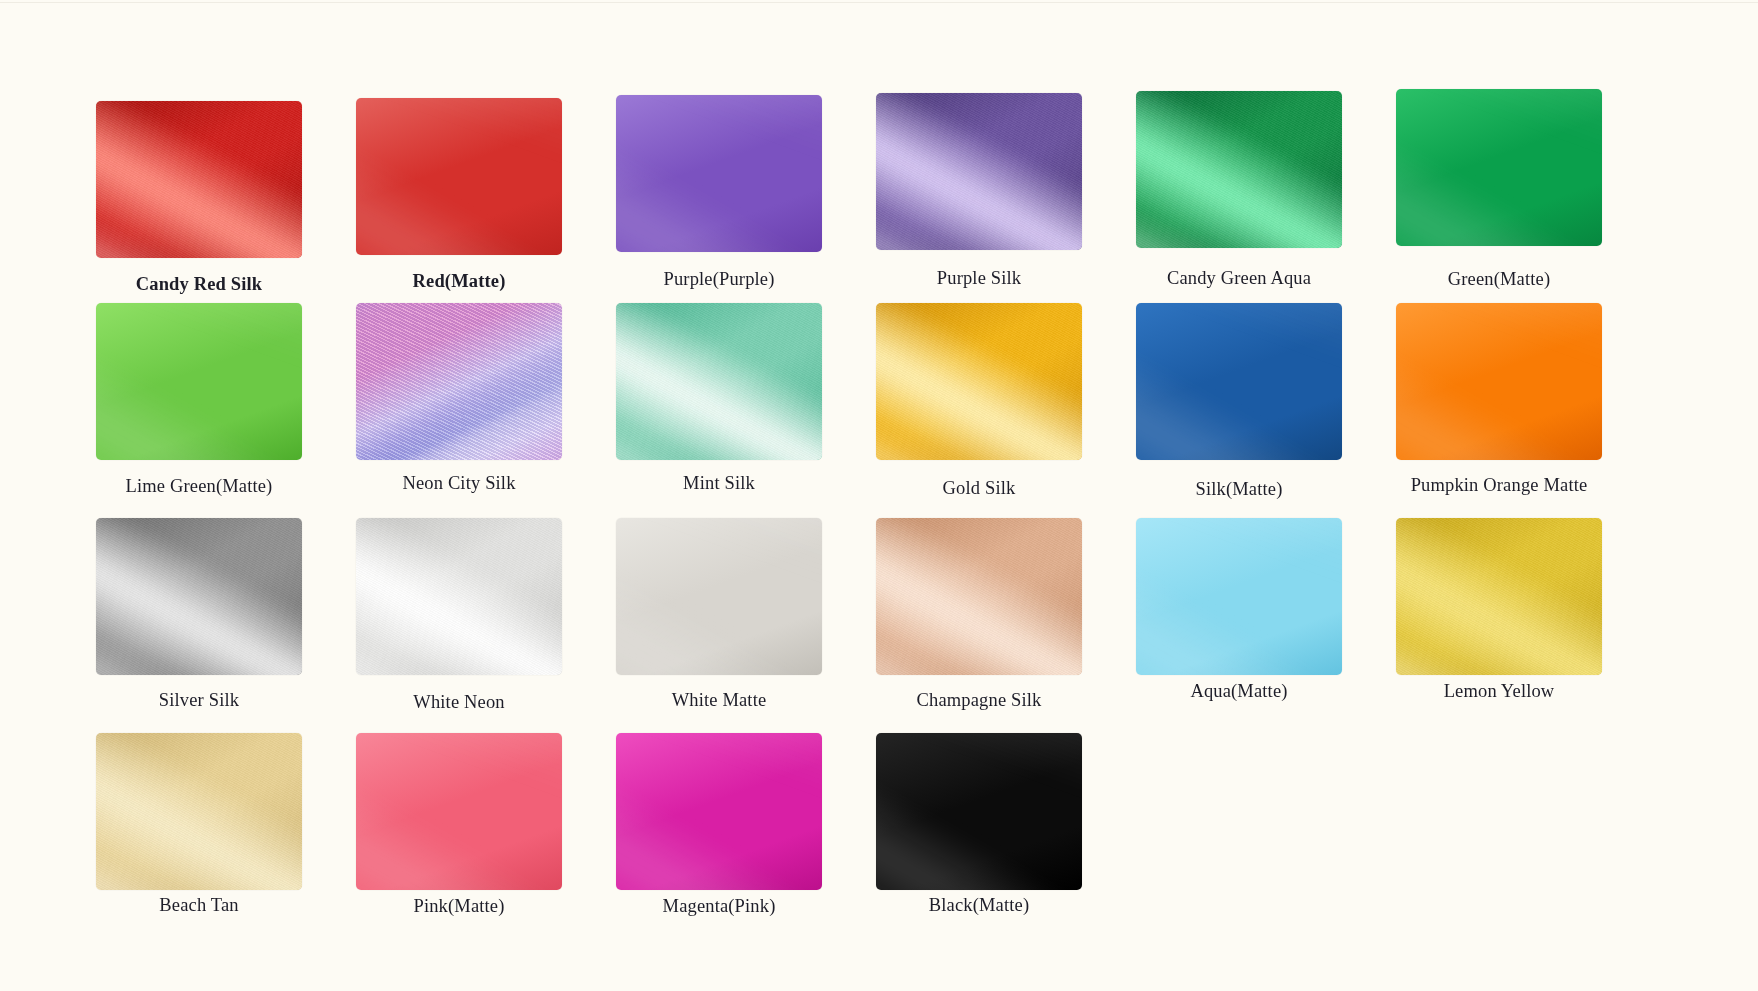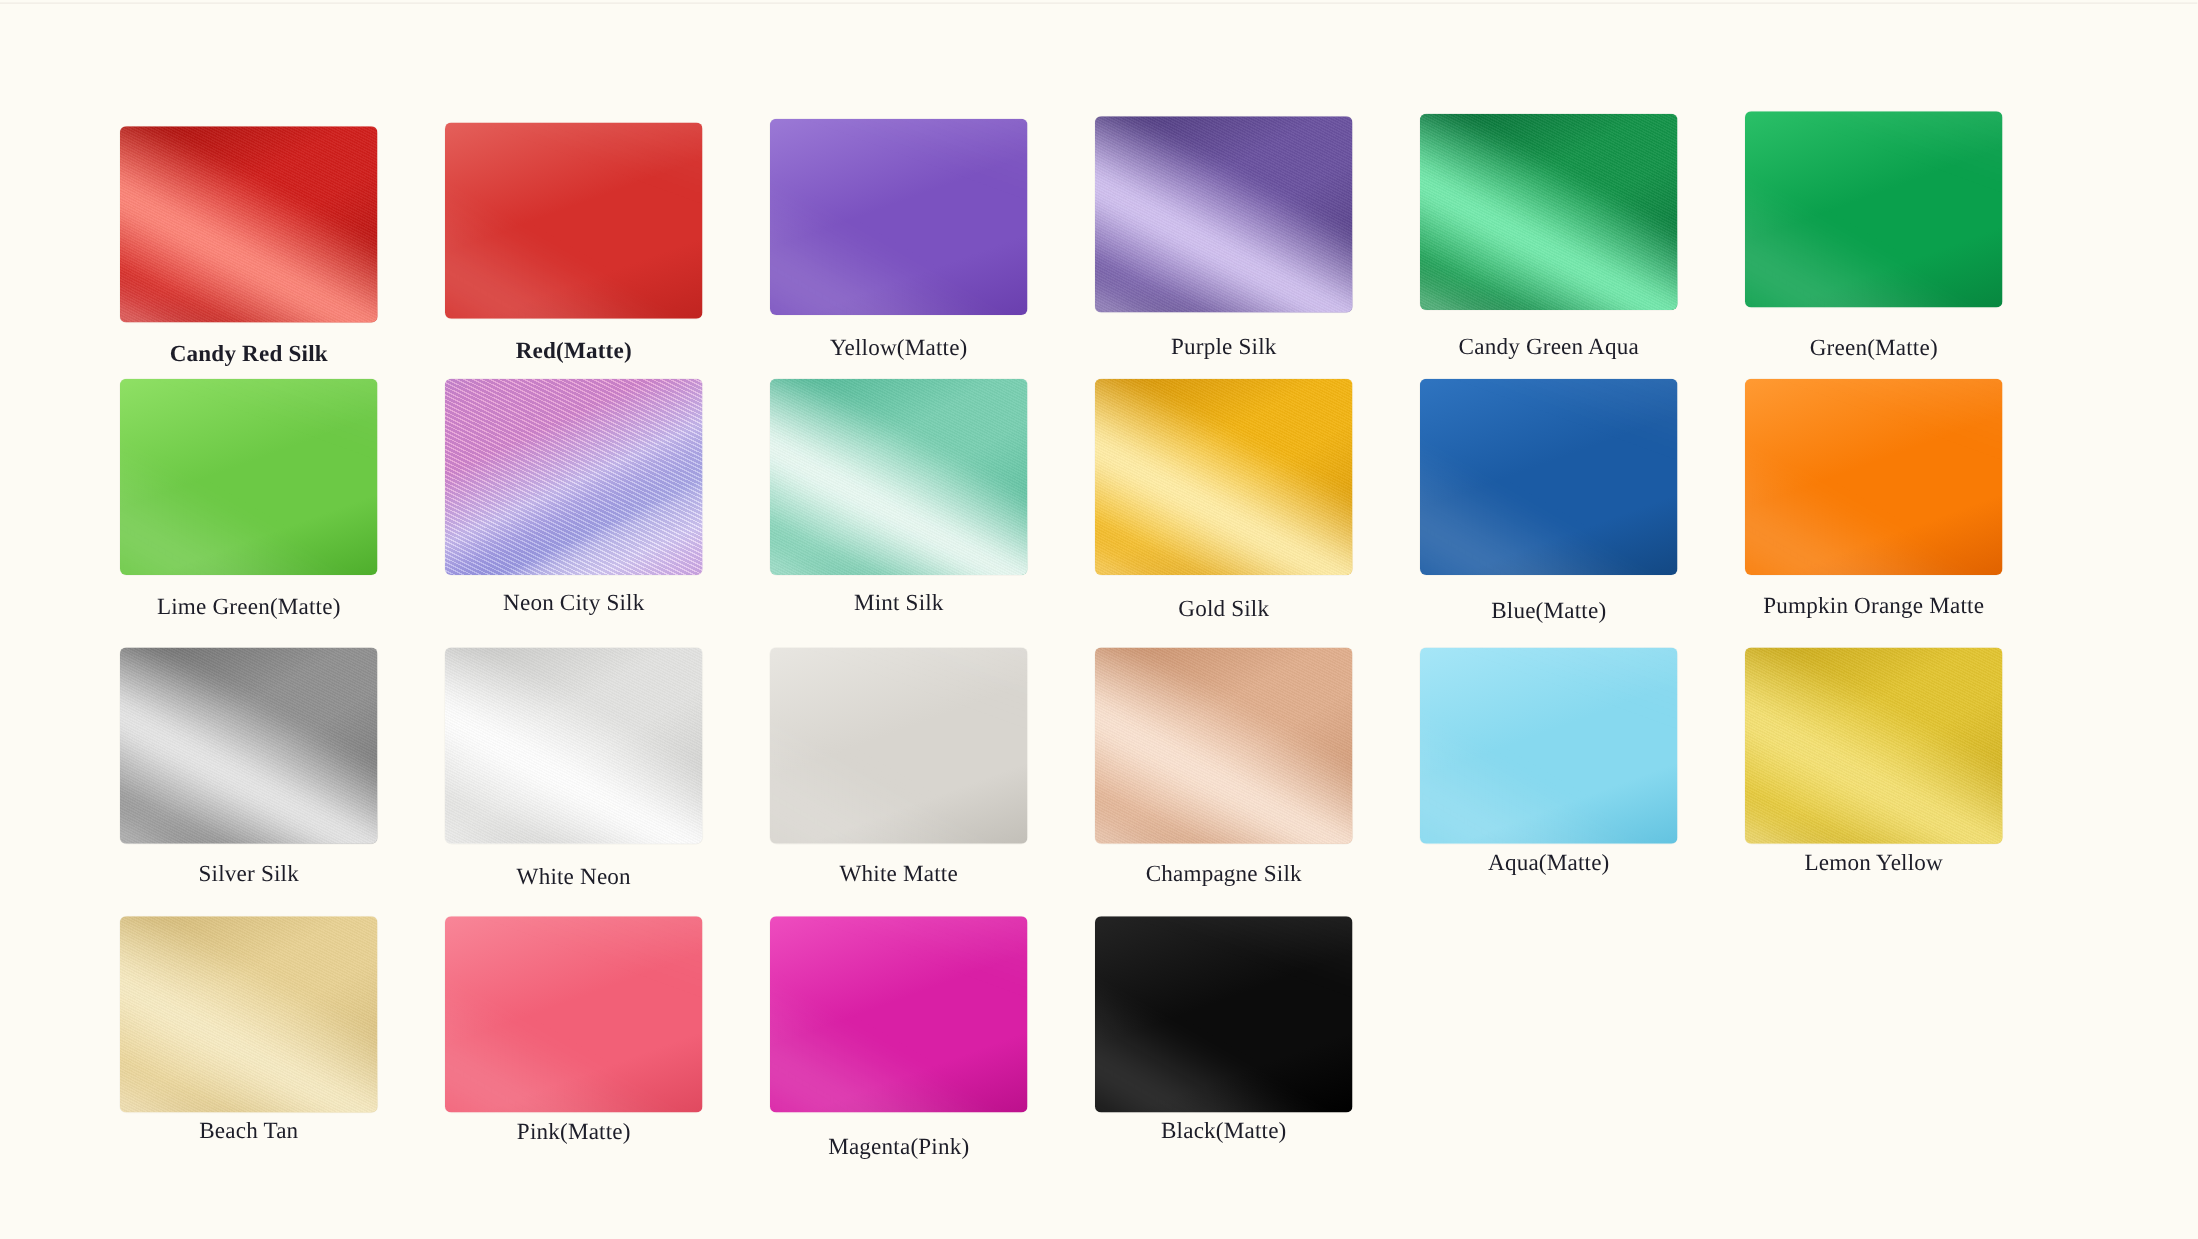--- a/index.html
+++ b/index.html
@@ -108,21 +108,21 @@
       </div>
       <div class="swatch-label bold" style="top: 183px;">Red(Matte)</div>
     </div>
     <div class="swatch-cell col-2">
       <div class="swatch-chip" style="margin-top: 7px;">
         <div class="base" style="background: linear-gradient(160deg, rgb(155, 121, 214) 0%, rgb(123, 82, 192) 45%, rgb(123, 82, 192) 72%, rgb(106, 63, 174) 100%);"></div>
         <div class="sheen" style="background: linear-gradient(210deg, rgba(255, 255, 255, 0) 58%, rgba(255, 255, 255, 0.16) 74%, rgba(255, 255, 255, 0) 90%); filter: blur(10px);"></div>
         <div class="sheen2" style="background: linear-gradient(200deg, rgba(255, 255, 255, 0.1) 0%, rgba(255, 255, 255, 0) 35%); filter: blur(8px);"></div>
         <div class="weave" style="background: none;"></div>
       </div>
-      <div class="swatch-label" style="top: 181px;">Yellow(Matte)</div>
+      <div class="swatch-label" style="top: 181px;">Purple(Purple)</div>
     </div>
     <div class="swatch-cell col-3">
       <div class="swatch-chip" style="margin-top: 5px;">
         <div class="base" style="background: linear-gradient(150deg, rgb(78, 60, 124) 0%, rgb(106, 82, 159) 38%, rgb(106, 82, 159) 55%, rgb(78, 60, 124) 100%);"></div>
         <div class="sheen" style="background: linear-gradient(208deg, rgba(255, 255, 255, 0) 40%, rgb(216, 201, 245) 56%, rgb(216, 201, 245) 60%, rgba(255, 255, 255, 0) 76%); filter: blur(7px); opacity: 0.95;"></div>
         <div class="sheen2" style="background: linear-gradient(205deg, rgba(255, 255, 255, 0) 72%, rgba(255, 255, 255, 0.3) 82%, rgba(255, 255, 255, 0) 90%); filter: blur(3px);"></div>
         <div class="weave" style="background: repeating-linear-gradient(28deg, rgba(255, 255, 255, 0.1) 0px, rgba(255, 255, 255, 0.1) 1px, rgba(0, 0, 0, 0.05) 1px, rgba(0, 0, 0, 0.05) 2px);"></div>
       </div>
       <div class="swatch-label" style="top: 180px;">Purple Silk</div>
     </div>
@@ -180,21 +180,21 @@
       </div>
       <div class="swatch-label" style="top: 175px;">Gold Silk</div>
     </div>
     <div class="swatch-cell col-5">
       <div class="swatch-chip" style="margin-top: 0px;">
         <div class="base" style="background: linear-gradient(160deg, rgb(47, 116, 192) 0%, rgb(27, 91, 164) 45%, rgb(27, 91, 164) 72%, rgb(19, 72, 131) 100%);"></div>
         <div class="sheen" style="background: linear-gradient(210deg, rgba(255, 255, 255, 0) 58%, rgba(255, 255, 255, 0.16) 74%, rgba(255, 255, 255, 0) 90%); filter: blur(10px);"></div>
         <div class="sheen2" style="background: linear-gradient(200deg, rgba(255, 255, 255, 0.1) 0%, rgba(255, 255, 255, 0) 35%); filter: blur(8px);"></div>
         <div class="weave" style="background: none;"></div>
       </div>
-      <div class="swatch-label" style="top: 176px;">Blue(Matte)</div>
+      <div class="swatch-label" style="top: 176px;">Silk(Matte)</div>
     </div>
     <div class="swatch-cell col-1">
       <div class="swatch-chip" style="margin-top: 0px;">
         <div class="base" style="background: linear-gradient(160deg, rgb(255, 154, 51) 0%, rgb(249, 123, 5) 45%, rgb(249, 123, 5) 72%, rgb(224, 98, 0) 100%);"></div>
         <div class="sheen" style="background: linear-gradient(210deg, rgba(255, 255, 255, 0) 58%, rgba(255, 255, 255, 0.16) 74%, rgba(255, 255, 255, 0) 90%); filter: blur(10px);"></div>
         <div class="sheen2" style="background: linear-gradient(200deg, rgba(255, 255, 255, 0.1) 0%, rgba(255, 255, 255, 0) 35%); filter: blur(8px);"></div>
         <div class="weave" style="background: none;"></div>
       </div>
       <div class="swatch-label" style="top: 172px;">Pumpkin Orange Matte</div>
     </div>
@@ -270,21 +270,21 @@
       </div>
       <div class="swatch-label" style="top: 163px;">Pink(Matte)</div>
     </div>
     <div class="swatch-cell col-4">
       <div class="swatch-chip" style="margin-top: 0px;">
         <div class="base" style="background: linear-gradient(160deg, rgb(238, 77, 191) 0%, rgb(217, 31, 165) 45%, rgb(217, 31, 165) 72%, rgb(188, 16, 140) 100%);"></div>
         <div class="sheen" style="background: linear-gradient(210deg, rgba(255, 255, 255, 0) 58%, rgba(255, 255, 255, 0.16) 74%, rgba(255, 255, 255, 0) 90%); filter: blur(10px);"></div>
         <div class="sheen2" style="background: linear-gradient(200deg, rgba(255, 255, 255, 0.1) 0%, rgba(255, 255, 255, 0) 35%); filter: blur(8px);"></div>
         <div class="weave" style="background: none;"></div>
       </div>
-      <div class="swatch-label" style="top: 163px; margin-top: 12px;">Magenta(Pink)</div>
+      <div class="swatch-label" style="top: 163px;">Magenta(Pink)</div>
     </div>
     <div class="swatch-cell col-5">
       <div class="swatch-chip" style="margin-top: 0px;">
         <div class="base" style="background: linear-gradient(160deg, rgb(36, 36, 36) 0%, rgb(12, 12, 12) 45%, rgb(12, 12, 12) 72%, rgb(0, 0, 0) 100%);"></div>
         <div class="sheen" style="background: linear-gradient(210deg, rgba(255, 255, 255, 0) 58%, rgba(255, 255, 255, 0.16) 74%, rgba(255, 255, 255, 0) 90%); filter: blur(10px);"></div>
         <div class="sheen2" style="background: linear-gradient(200deg, rgba(255, 255, 255, 0.1) 0%, rgba(255, 255, 255, 0) 35%); filter: blur(8px);"></div>
         <div class="weave" style="background: none;"></div>
       </div>
       <div class="swatch-label" style="top: 162px;">Black(Matte)</div>
     </div>

